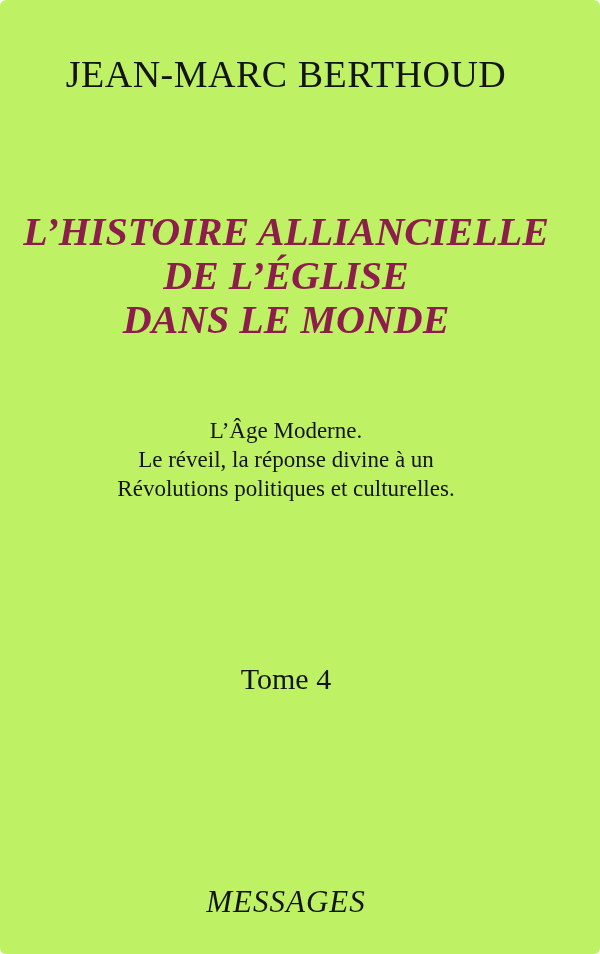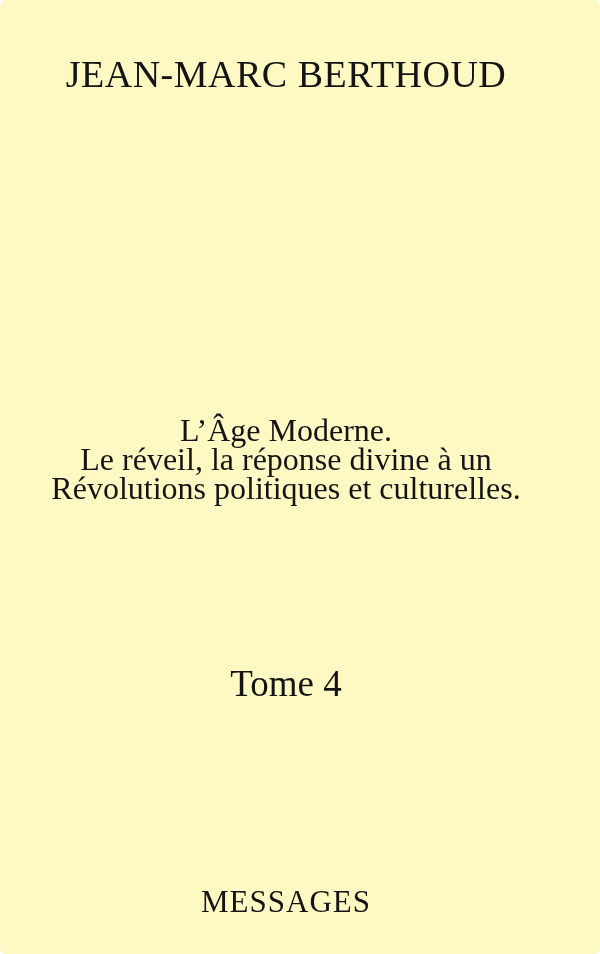--- a/index.html
+++ b/index.html
@@ -34,42 +34,48 @@
   .title {
     top: 210px;
     font-size: 40px;
     line-height: 44px;
     font-weight: bold;
     font-style: italic;
     color: #8D1E4B;
   }
   .subtitle {
     top: 416px;
-    font-size: 32px;
+    font-size: 23px;
     line-height: 29px;
     text-align: center;
   }
   .volume {
     top: 662px;
-    font-size: 37px;
+    font-size: 30px;
   }
   .publisher {
     top: 884px;
     font-size: 31px;
+    font-style: italic;
     letter-spacing: 1px;
   }
   .line { display: block; }
 </style>
 </head>
 <body>
 
-<div class="cover" style="background: #fef9c3; color: rgb(20, 20, 20);">
+<div class="cover" style="background: #bef264; color: rgb(20, 20, 20);">
 
   <div class="layer author">JEAN-MARC BERTHOUD</div>
 
+  <div class="layer title" style="color: rgb(141, 30, 75);">
+    <span class="line">L’HISTOIRE ALLIANCIELLE</span>
+    <span class="line">DE L’ÉGLISE</span>
+    <span class="line">DANS LE MONDE</span>
+  </div>
 
   <div class="layer subtitle">
     <span class="line">L’Âge Moderne.</span>
     <span class="line">Le réveil, la réponse divine à un</span>
     <span class="line">Révolutions politiques et culturelles.</span>
   </div>
 
   <div class="layer volume">Tome 4</div>
 
   <div class="layer publisher">MESSAGES</div>

